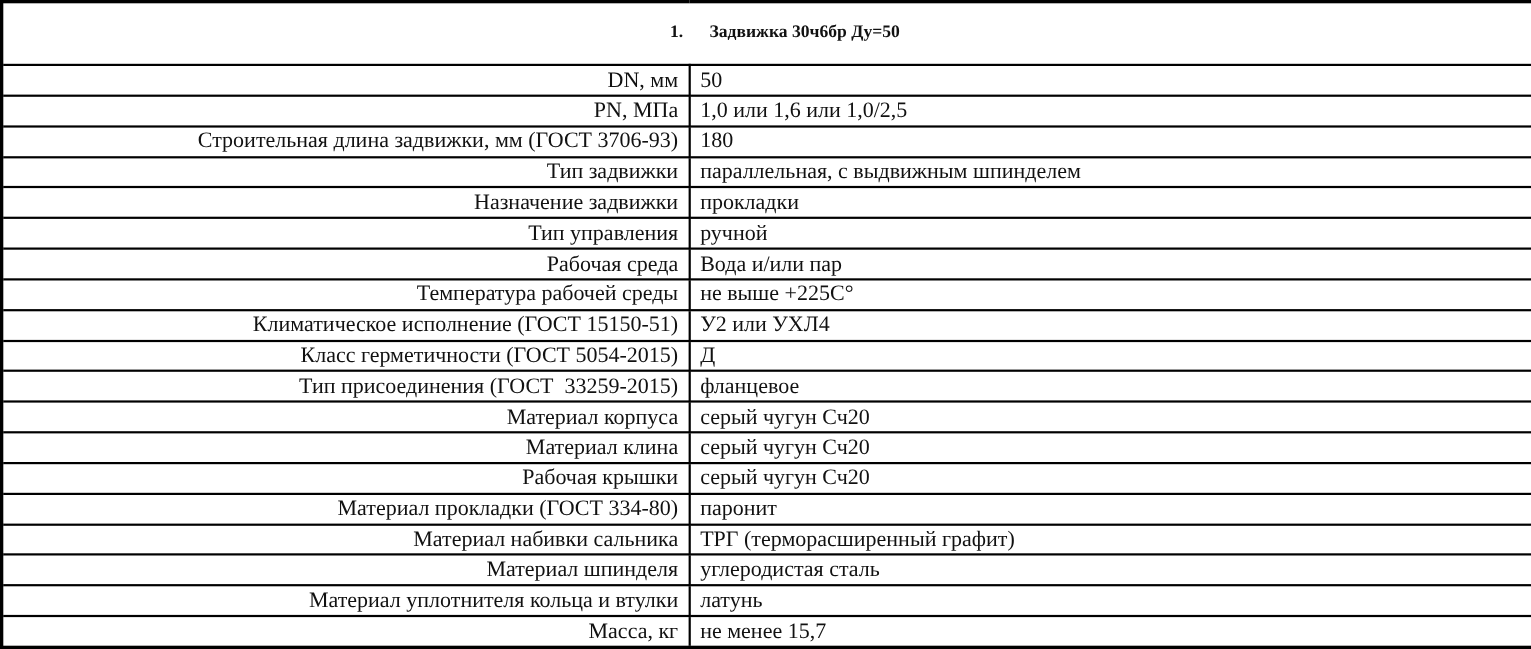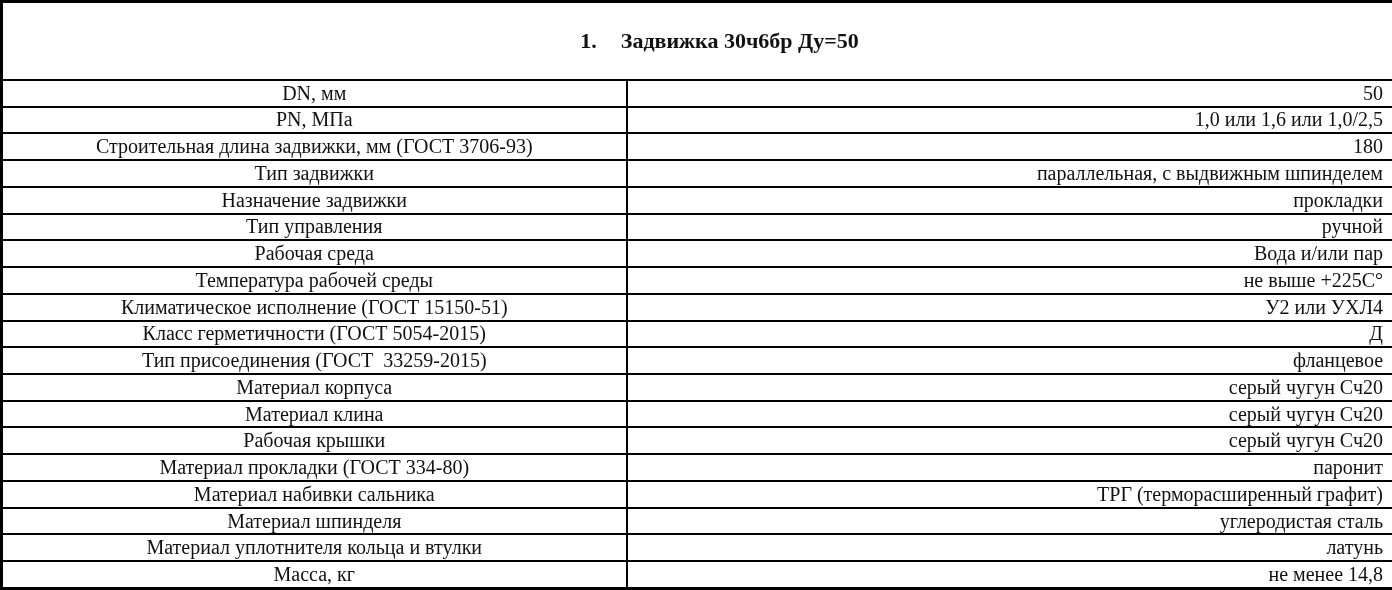--- a/index.html
+++ b/index.html
@@ -29,31 +29,31 @@
     border: 2px solid #000000;
     padding: 0 9px;
     vertical-align: middle;
     font-size: 20px;
     line-height: 1.15;
     white-space: pre-wrap;
     overflow: hidden;
   }
   table.spec tr.header-row th {
     height: 30px;
-    font-size: 22px;
+    font-size: 16px;
     font-weight: bold;
     text-align: center;
     padding: 0;
   }
   .header-num {
     display: inline-block;
     margin-right: 24px;
   }
-  table.spec td.label-cell { text-align: center; }
-  table.spec td.value-cell { text-align: right; }
+  table.spec td.label-cell { text-align: right; }
+  table.spec td.value-cell { text-align: left; }
 </style>
 </head>
 <body>
 
 <table class="spec">
   <colgroup>
     <col class="c-label">
     <col class="c-value">
   </colgroup>
   <tbody>
@@ -129,16 +129,16 @@
     <tr>
       <td class="label-cell">Материал шпинделя</td>
       <td class="value-cell">углеродистая сталь</td>
     </tr>
     <tr>
       <td class="label-cell">Материал уплотнителя кольца и втулки</td>
       <td class="value-cell">латунь</td>
     </tr>
     <tr>
       <td class="label-cell">Масса, кг</td>
-      <td class="value-cell">не менее 14,8</td>
+      <td class="value-cell">не менее 15,7</td>
     </tr>
   </tbody>
 </table>
 
 </body></html>

